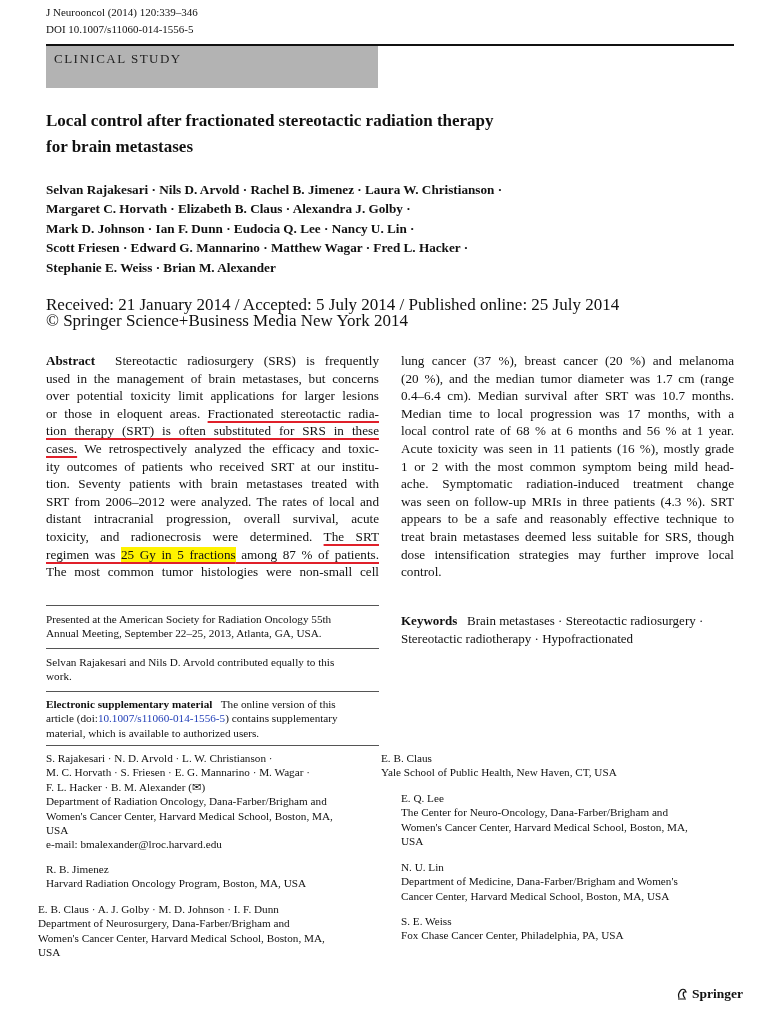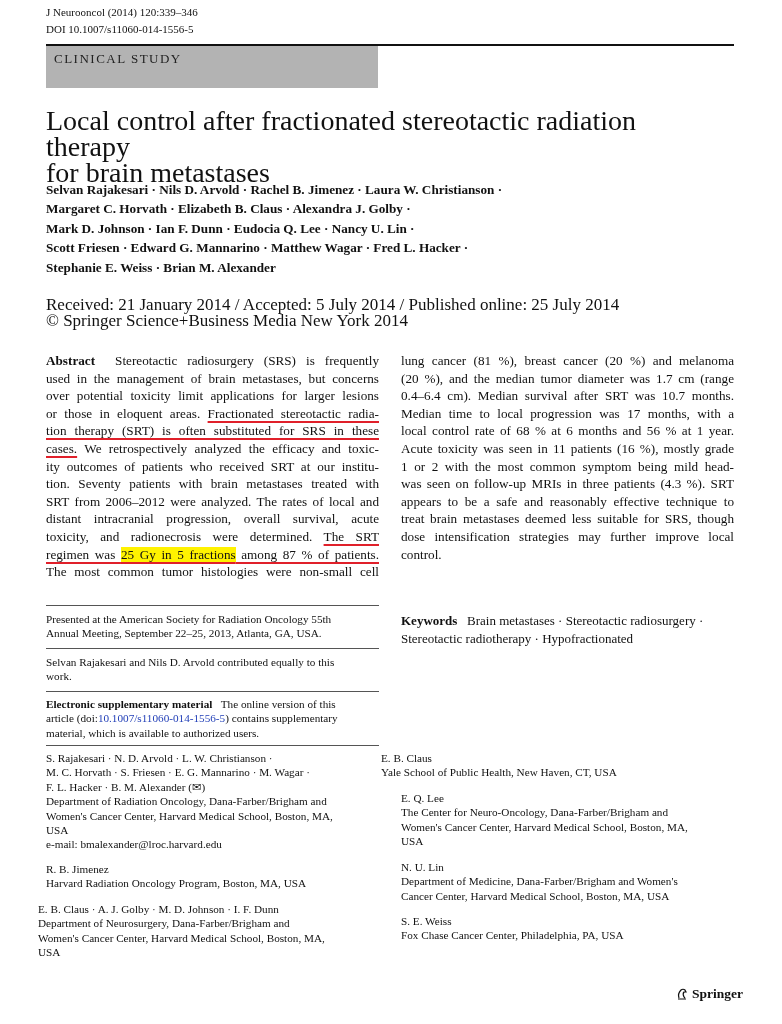--- a/index.html
+++ b/index.html
@@ -4,21 +4,21 @@
 <style>
   * { box-sizing: border-box; margin: 0; padding: 0; }
   html, body { width: 782px; height: 1024px; background: #ffffff; overflow: hidden; }
   body { font-family: "Liberation Serif", "DejaVu Serif", serif; color: #111; position: relative; }
 
   .journal-ref { position: absolute; left: 46px; top: 4px; font-size: 11px; line-height: 17px; color: #111; }
   .top-rule { position: absolute; left: 46px; top: 44px; width: 688px; height: 2px; background: #111; }
   .section-band { position: absolute; left: 46px; top: 46px; width: 332px; height: 42px; background: #b3b3b3; }
   .section-band span { position: absolute; left: 8px; top: 5px; font-size: 13px; letter-spacing: 1.5px; color: #222; }
 
-  .title { position: absolute; left: 46px; top: 108px; width: 680px; font-size: 28px; font-weight: normal; line-height: 26px; color: #111; }
+  .title { position: absolute; left: 46px; top: 108px; width: 680px; font-size: 17px; font-weight: bold; line-height: 26px; color: #111; }
 
   .authors { position: absolute; left: 46px; top: 180px; width: 680px; font-size: 13.2px; font-weight: bold; line-height: 19.4px; color: #111; }
   .authors .line { display: block; white-space: nowrap; }
 
   .dates { position: absolute; left: 46px; top: 297px; font-size: 17px; line-height: 16px; color: #111; }
   .dates .line { display: block; white-space: nowrap; }
 
   .abstract-left { position: absolute; left: 46px; top: 352px; width: 333px; font-size: 13.2px; line-height: 17.6px; text-align: justify; }
   .abstract-right { position: absolute; left: 401px; top: 352px; width: 333px; font-size: 13.2px; line-height: 17.6px; text-align: justify; }
   .abs-line { display: block; white-space: nowrap; text-align-last: justify; }
@@ -81,27 +81,28 @@
   <span class="abs-line">ity outcomes of patients who received SRT at our institu-</span>
   <span class="abs-line">tion. Seventy patients with brain metastases treated with</span>
   <span class="abs-line">SRT from 2006–2012 were analyzed. The rates of local and</span>
   <span class="abs-line">distant intracranial progression, overall survival, acute</span>
   <span class="abs-line"><span>toxicity, and radionecrosis were determined. </span><span class="ul-red">The SRT</span></span>
   <span class="abs-line"><span class="ul-red"><span>regimen was </span><span class="hl-yellow">25 Gy in 5 fractions</span><span> among 87 % of patients.</span></span></span>
   <span class="abs-line">The most common tumor histologies were non-small cell</span>
 </div>
 
 <div class="abstract-right">
-  <span class="abs-line">lung cancer (81 %), breast cancer (20 %) and melanoma</span>
+  <span class="abs-line">lung cancer (37 %), breast cancer (20 %) and melanoma</span>
   <span class="abs-line">(20 %), and the median tumor diameter was 1.7 cm (range</span>
   <span class="abs-line">0.4–6.4 cm). Median survival after SRT was 10.7 months.</span>
   <span class="abs-line">Median time to local progression was 17 months, with a</span>
   <span class="abs-line">local control rate of 68 % at 6 months and 56 % at 1 year.</span>
   <span class="abs-line">Acute toxicity was seen in 11 patients (16 %), mostly grade</span>
   <span class="abs-line">1 or 2 with the most common symptom being mild head-</span>
+  <span class="abs-line">ache. Symptomatic radiation-induced treatment change</span>
   <span class="abs-line">was seen on follow-up MRIs in three patients (4.3 %). SRT</span>
   <span class="abs-line">appears to be a safe and reasonably effective technique to</span>
   <span class="abs-line">treat brain metastases deemed less suitable for SRS, though</span>
   <span class="abs-line">dose intensification strategies may further improve local</span>
   <span class="abs-line last">control.</span>
 </div>
 
 <div class="keywords">
   <span class="line"><span class="bold-label">Keywords</span>&nbsp;&nbsp;&nbsp;<span>Brain metastases · Stereotactic radiosurgery ·</span></span>
   <span class="line">Stereotactic radiotherapy · Hypofractionated</span>

